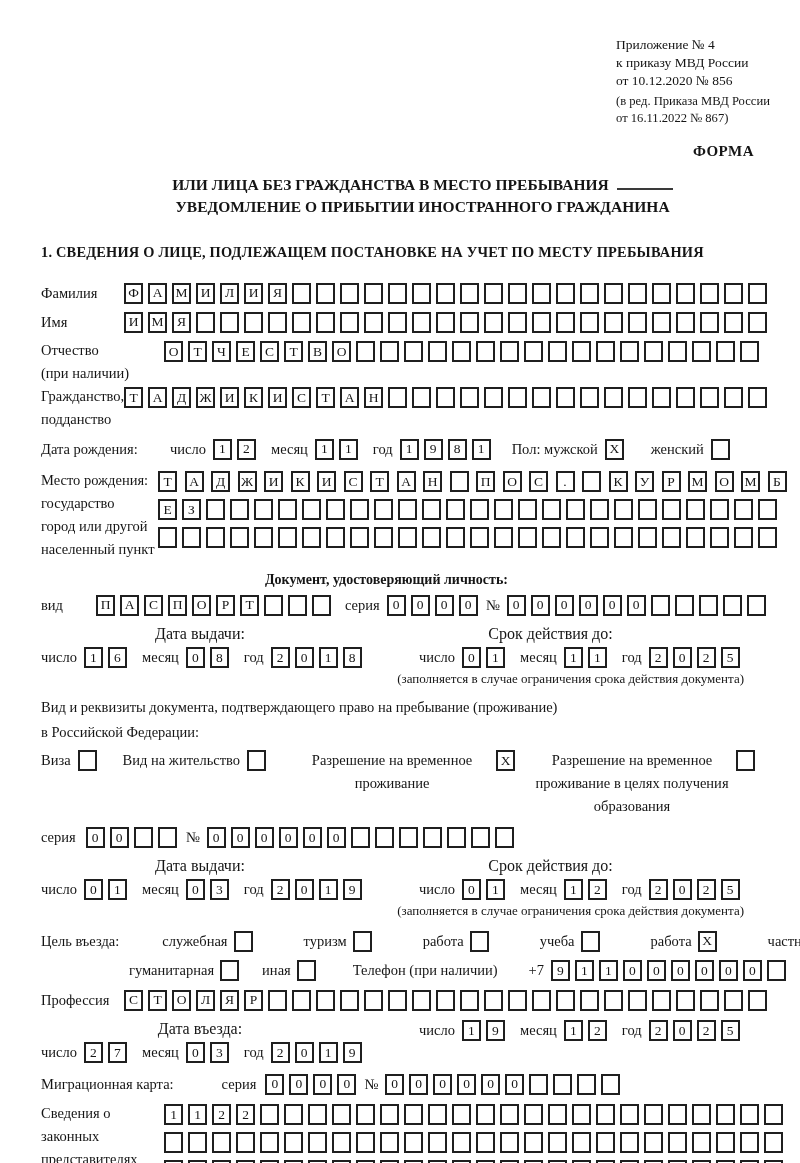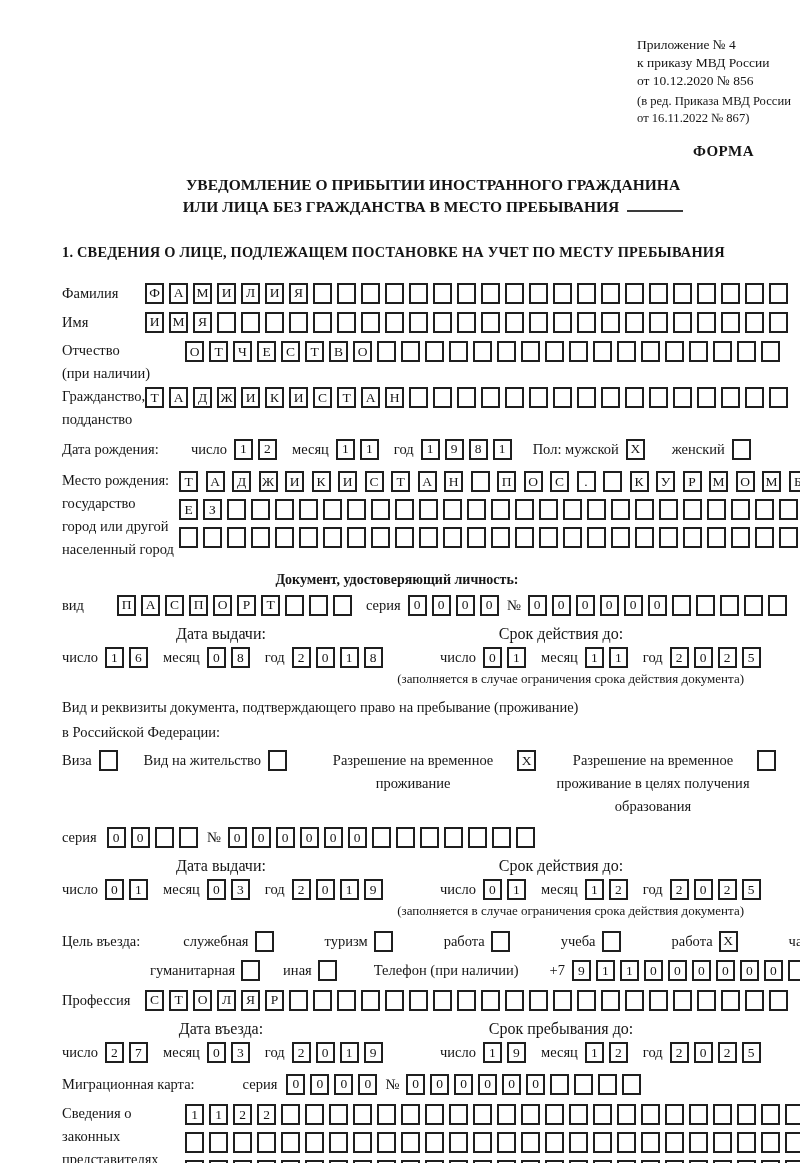--- a/index.html
+++ b/index.html
@@ -1,20 +1,20 @@
 <!DOCTYPE html>
 <html><head>
 <meta charset="utf-8">
 <style>
   html,body{margin:0;padding:0;background:#888;}
   .page{
     width:800px;height:1163px;background:#ffffff;color:#151515;
     font-family:"Liberation Serif","DejaVu Serif",serif;
     position:relative;box-sizing:border-box;
-    padding:36px 8px 0 62px;overflow:hidden;
+    padding:36px 8px 0 41px;overflow:hidden;
     margin:0 auto;
   }
   .appendix{margin-left:575px;font-size:13.5px;line-height:18px;}
   .appendix .amend{font-size:12.6px;line-height:17px;margin-top:3px;}
   .forma{font-weight:bold;font-size:15px;text-align:right;margin:16px 38px 0 0;letter-spacing:.5px;}
   .title{font-weight:bold;font-size:15.5px;text-align:center;line-height:22px;margin:14px 0 0 12px;}
   .title-underline{display:inline-block;width:56px;border-bottom:2.5px solid #3a3a3a;height:14px;margin-left:8px;}
   .section-heading{font-weight:bold;font-size:14.4px;margin-top:26px;letter-spacing:.2px;}
 
   .row{display:flex;align-items:flex-start;margin-top:7px;}
@@ -71,22 +71,22 @@
     <div>от 10.12.2020 № 856</div>
     <div class="amend">
       <div>(в ред. Приказа МВД России</div>
       <div>от 16.11.2022 № 867)</div>
     </div>
   </div>
 
   <div class="forma">ФОРМА</div>
 
   <div class="title">
+    <div><span>ИЛИ ЛИЦА БЕЗ ГРАЖДАНСТВА В МЕСТО ПРЕБЫВАНИЯ</span><span class="title-underline"></span></div>
     <div>УВЕДОМЛЕНИЕ О ПРИБЫТИИ ИНОСТРАННОГО ГРАЖДАНИНА</div>
-    <div><span>ИЛИ ЛИЦА БЕЗ ГРАЖДАНСТВА В МЕСТО ПРЕБЫВАНИЯ</span><span class="title-underline"></span></div>
   </div>
 
   <div class="section-heading">1. СВЕДЕНИЯ О ЛИЦЕ, ПОДЛЕЖАЩЕМ ПОСТАНОВКЕ НА УЧЕТ ПО МЕСТУ ПРЕБЫВАНИЯ</div>
 
   <div class="row vc" style="margin-top:21px;">
     <span class="lbl w83">Фамилия</span>
     <span class="cells">
         <span class="cell">Ф</span>
         <span class="cell">А</span>
         <span class="cell">М</span>
@@ -251,21 +251,21 @@
           <span class="cell"></span>
         </span>
     </span>
   </div>
 
   <div class="row" style="margin-top:9px;">
     <span class="lbl2 w117">
       <span>Место рождения:</span><br>
       <span>государство</span><br>
       <span>город или другой</span><br>
-      <span>населенный город</span>
+      <span>населенный пункт</span>
     </span>
     <span class="bp-rows">
       <span class="cells gapwide mt2">
           <span class="cell">Т</span>
           <span class="cell">А</span>
           <span class="cell">Д</span>
           <span class="cell">Ж</span>
           <span class="cell">И</span>
           <span class="cell">К</span>
           <span class="cell">И</span>
@@ -664,21 +664,20 @@
         <span class="dlbl">год</span>
         <span class="cells">
             <span class="cell">2</span>
             <span class="cell">0</span>
             <span class="cell">1</span>
             <span class="cell">9</span>
           </span>
       </div>
     </div>
     <div class="dp-right">
-      <div class="dp-head">Срок пребывания до:</div>
       <div class="dgroup">
         <span class="dlbl">число</span>
         <span class="cells">
             <span class="cell">1</span>
             <span class="cell">9</span>
           </span>
         <span class="dlbl">месяц</span>
         <span class="cells">
             <span class="cell">1</span>
             <span class="cell">2</span>

